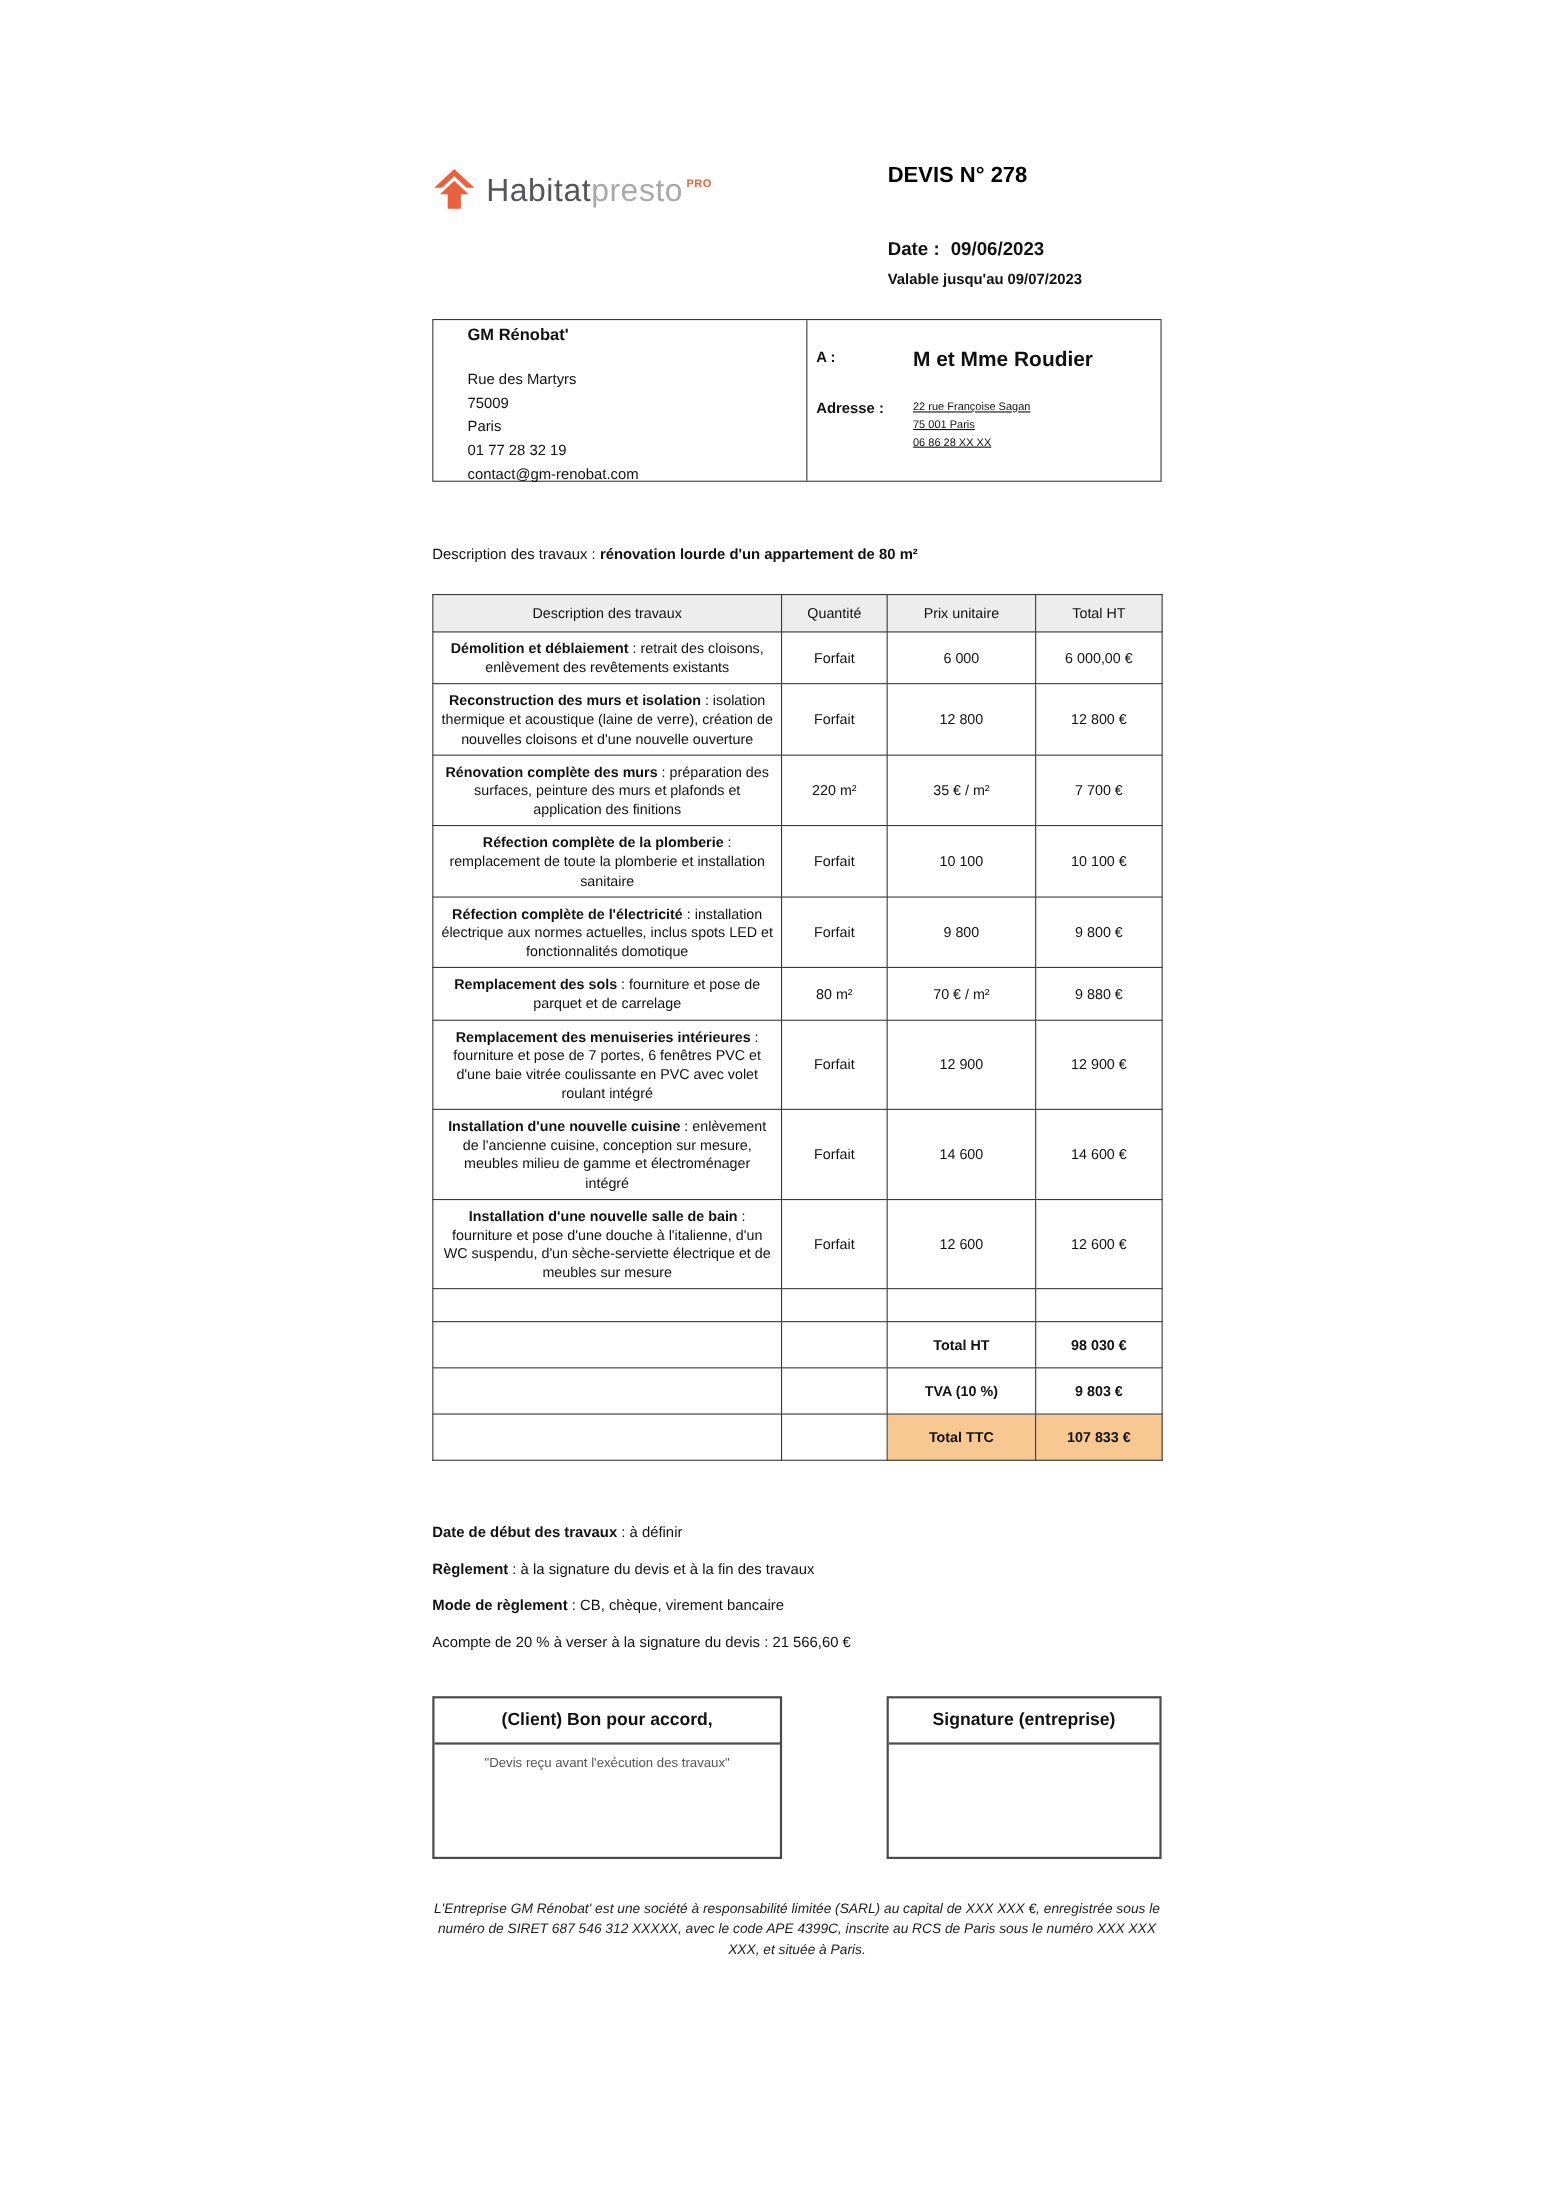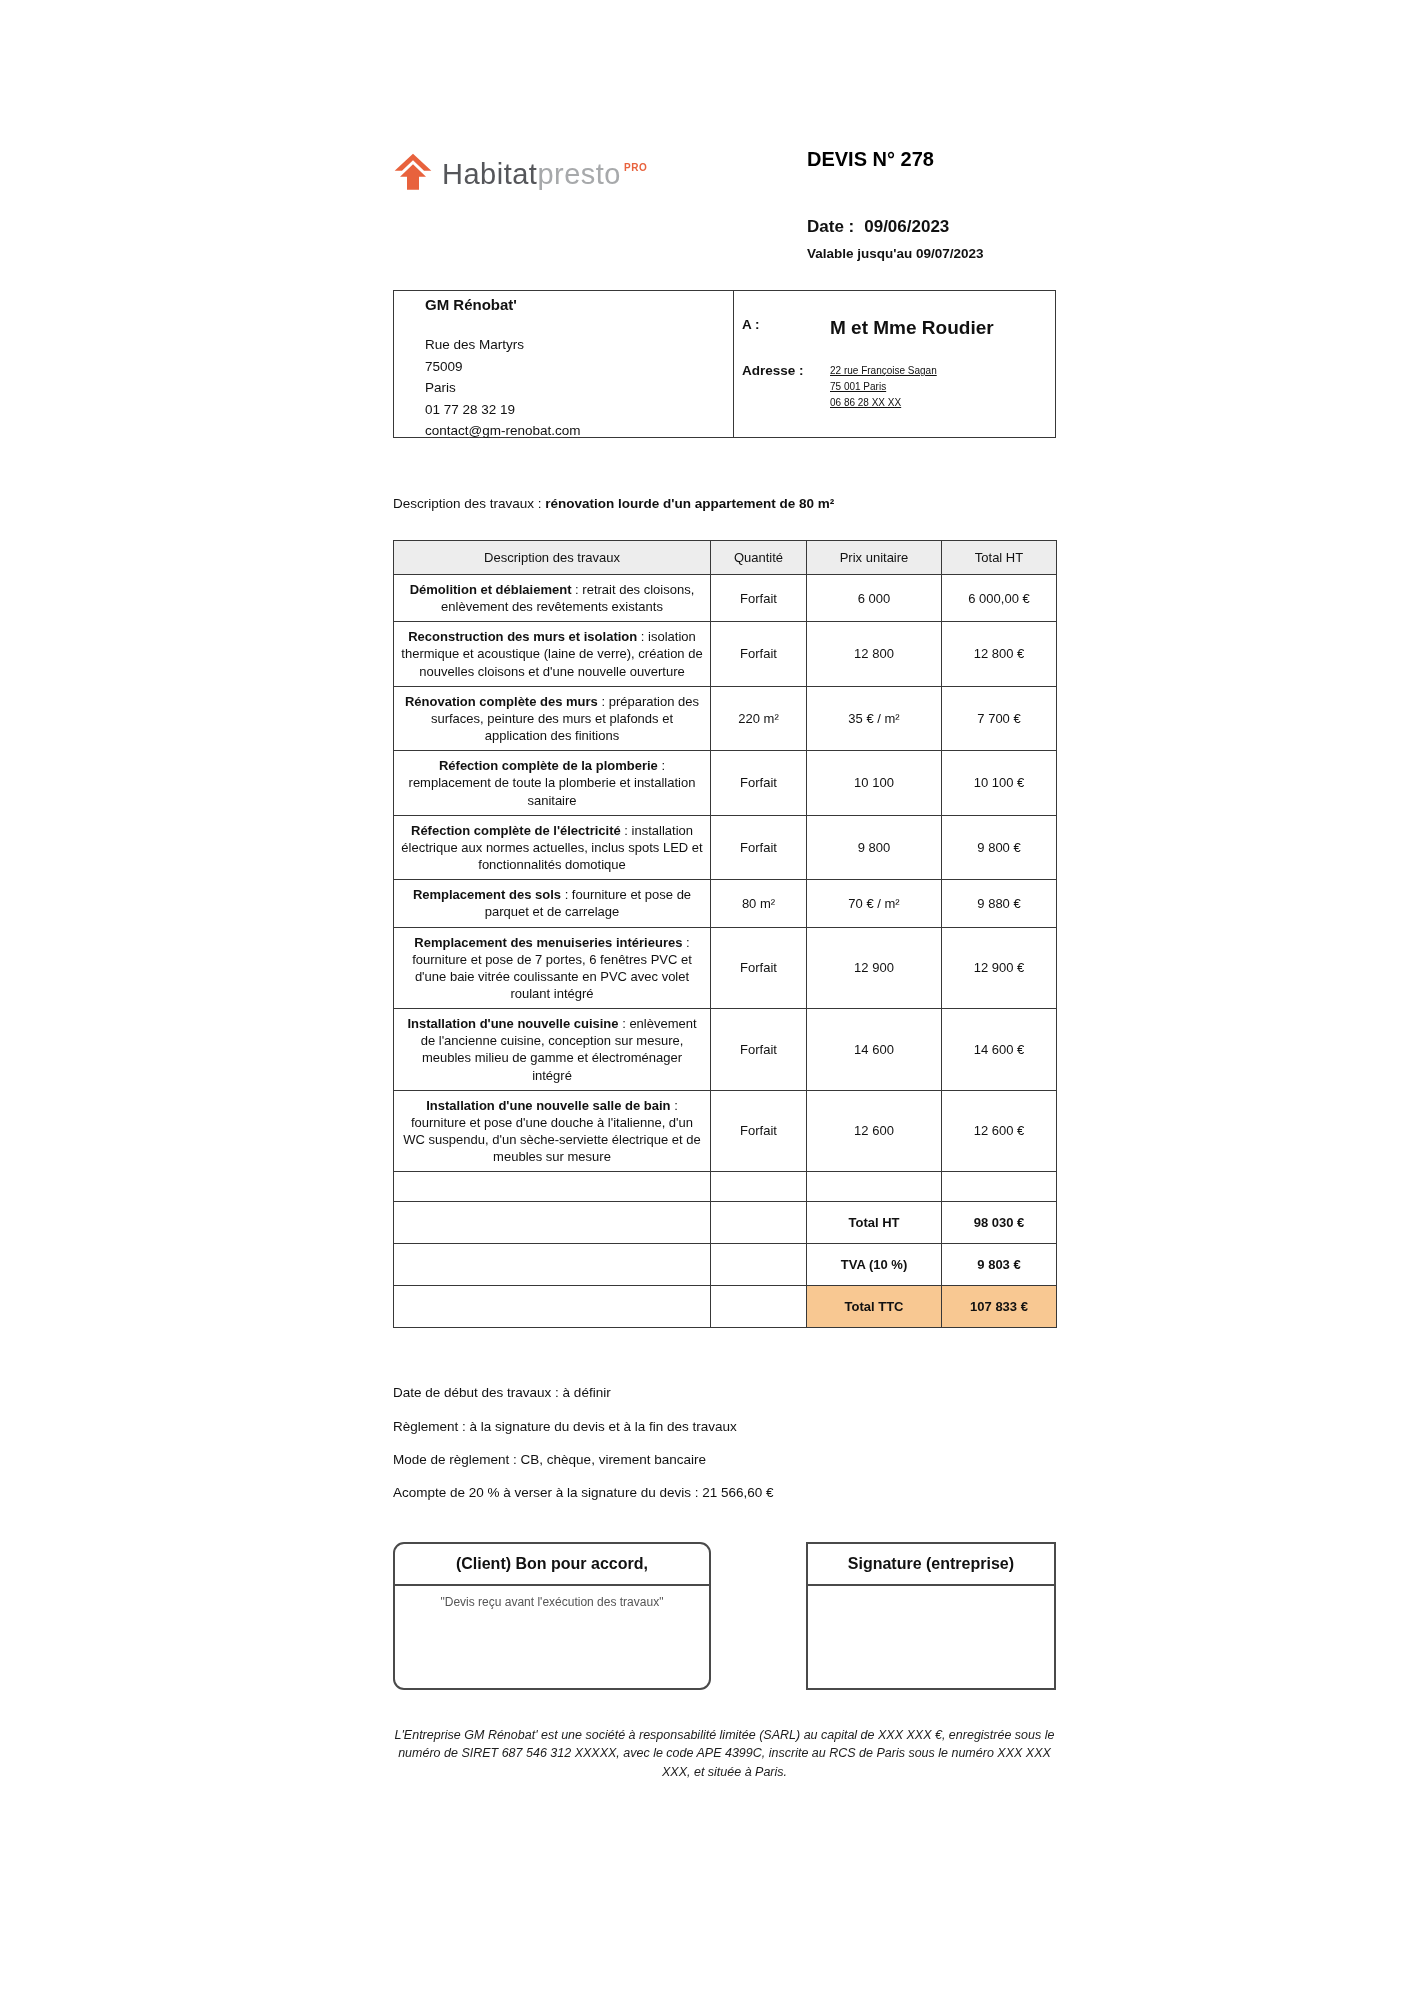--- a/index.html
+++ b/index.html
@@ -55,26 +55,26 @@
   }
   table.work td .b{font-weight:bold;}
   tr.empty-row td{height:30px;padding:0;}
   tr.total-row td{height:42px;font-weight:bold;}
   tr.total-row td.blank{font-weight:normal;}
   td.hl{background:#f8c892;}
 
   
   .terms{margin-top:56px;font-size:13.5px;}
   .terms p{margin:0 0 15px 0;line-height:1.35;}
-  .terms .b{font-weight:normal;}
+  .terms .b{font-weight:bold;}
 
   
   .sig-row{margin-top:40px;display:flex;}
   .sig-box{border:2px solid #4a4a4a;box-sizing:border-box;height:148px;background:#fff;}
-  .sig-client{width:319px;border-radius:11px;}
+  .sig-client{width:319px;}
   .sig-company{width:251px;margin-left:95px;}
   .sig-title{border-bottom:2px solid #4a4a4a;text-align:center;font-weight:bold;font-size:16px;padding:11px 4px;}
   .sig-sub{margin-top:9px;text-align:center;font-size:12px;color:#555;}
 
   
   .legal{margin-top:36px;text-align:center;font-style:italic;font-size:12.5px;line-height:1.45;color:#1d1d1d;}
 </style>
 </head>
 <body>
 

